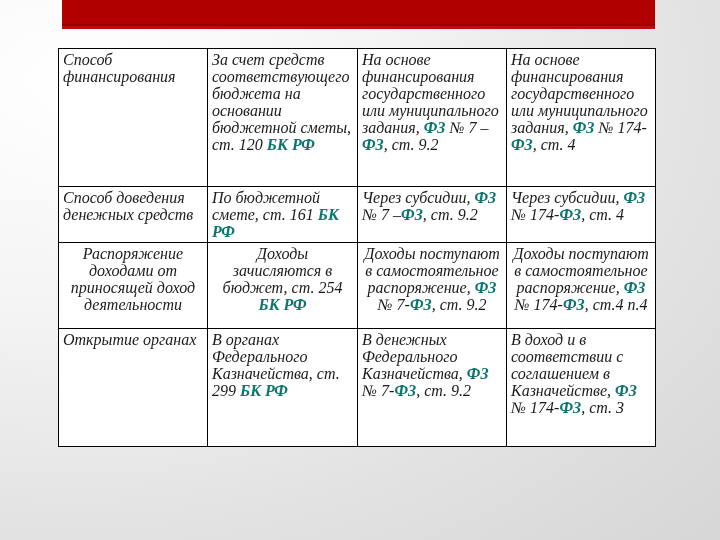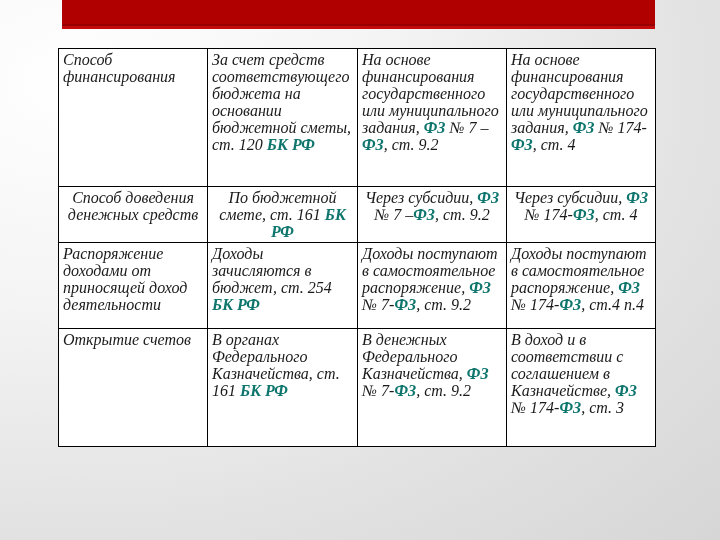--- a/index.html
+++ b/index.html
@@ -40,23 +40,23 @@
       line-height: 17px;
       color: #1a1a1a;
       word-wrap: break-word;
       font-style: italic;
     }
     table.info col.c0 { width: 149px; }
     table.info col.c1 { width: 150px; }
     table.info col.c2 { width: 149px; }
     table.info col.c3 { width: 149px; }
     tr.r0 td { height: 135px; }
-    tr.r1 td { height: 53px; text-align: center; }
+    tr.r1 td { height: 53px; }
     tr.r2 td { height: 63px; }
-    tr.r3 td { height: 83px; }
+    tr.r3 td { height: 83px; text-align: center; }
     tr.r4 td { height: 115px; }
     b { font-weight: bold; color: #0f766e; }
   </style>
 </head>
 <body>
 
 <div class="red-bar" style="background: rgb(176, 0, 0);"></div>
 
 <table class="info">
   <colgroup>
@@ -83,19 +83,19 @@
 
 
     <tr class="r3">
       <td><span>Распоряжение доходами от приносящей доход деятельности</span></td>
       <td><span>Доходы зачисляются в бюджет, ст. 254 </span><b>БК РФ</b><span></span></td>
       <td><span>Доходы поступают в самостоятельное распоряжение, </span><b>ФЗ</b><span> № 7-</span><b>ФЗ</b><span>, ст. 9.2</span></td>
       <td><span>Доходы поступают в самостоятельное распоряжение, </span><b>ФЗ</b><span> № 174-</span><b>ФЗ</b><span>, ст.4 п.4</span></td>
     </tr>
 
     <tr class="r4">
-      <td><span>Открытие счетов</span></td>
-      <td><span>В органах Федерального Казначейства, ст. 161 </span><b>БК РФ</b><span></span></td>
+      <td><span>Открытие органах</span></td>
+      <td><span>В органах Федерального Казначейства, ст. 299 </span><b>БК РФ</b><span></span></td>
       <td><span>В денежных Федерального Казначейства, </span><b>ФЗ</b><span> № 7-</span><b>ФЗ</b><span>, ст. 9.2</span></td>
       <td><span>В доход  и в соответствии с соглашением в Казначействе, </span><b>ФЗ</b><span> № 174-</span><b>ФЗ</b><span>, ст. 3</span></td>
     </tr>
   </tbody>
 </table>
 
 </body></html>

